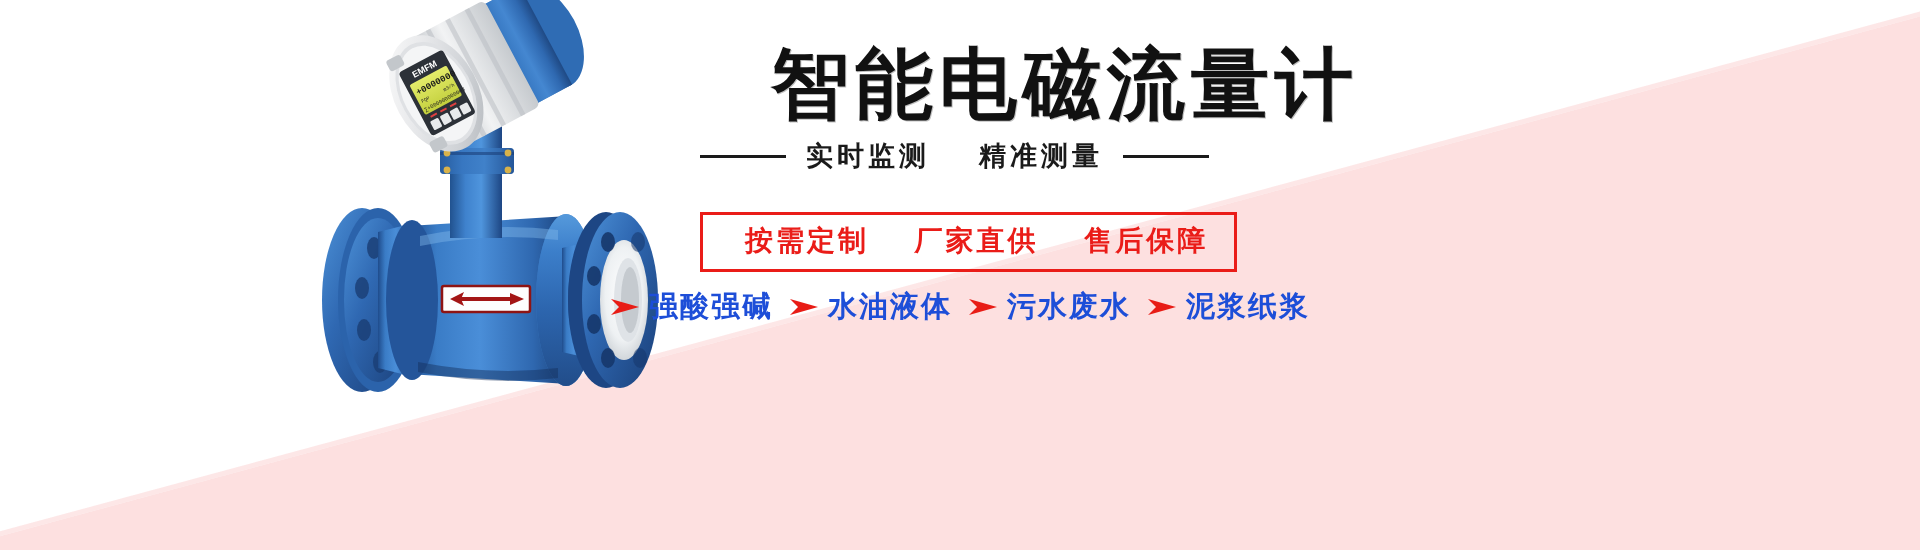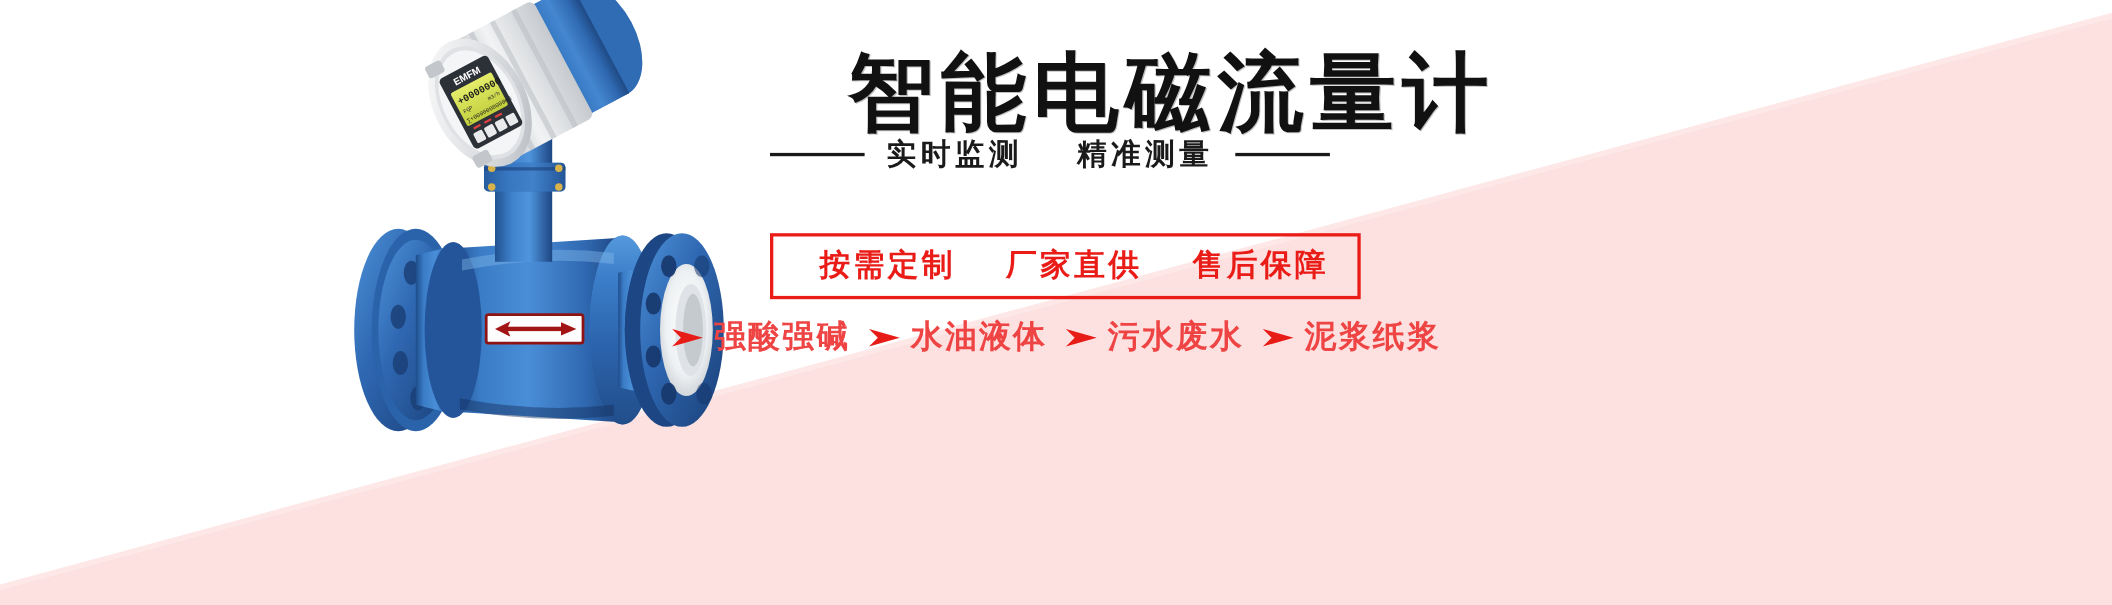--- a/index.html
+++ b/index.html
@@ -48,21 +48,21 @@
     font-size:78px;
     font-weight:bold;
     letter-spacing:6px;
     color:#111111;
     line-height:1;
     white-space:nowrap;
     text-shadow:1px 1px 0 rgba(0,0,0,.25);
     text-align:center;
   }
   .subtitle-row {
-    position:absolute; left:100px; top:122px;
+    position:absolute; left:100px; top:138px;
     width:700px;
     display:flex; align-items:center; gap:20px;
   }
   .rule { height:3px; background:#1a1a1a; flex:0 0 86px; }
   .subtitle {
     font-size:27px; font-weight:bold; color:#1a1a1a;
     letter-spacing:4px; white-space:nowrap;
   }
   .sub-gap { display:inline-block; width:26px; }
 
@@ -80,21 +80,21 @@
   .badge-gap { display:inline-block; width:24px; }
 
   .features {
     position:absolute; left:10px; top:292px;
     display:flex; align-items:center; gap:16px;
     white-space:nowrap;
   }
   .feature { display:flex; align-items:center; gap:9px; }
   .arrow-icon { display:block; }
   .feature-label {
-    font-size:29px; font-weight:bold; color:#ef4444;
+    font-size:29px; font-weight:bold; color:#1d4ed8;
     letter-spacing:2px; line-height:1;
   }
 </style>
 </head>
 <body>
 
 <div class="banner">
 
   <div class="pink-band"></div>
   <div class="pink-sliver"></div>

